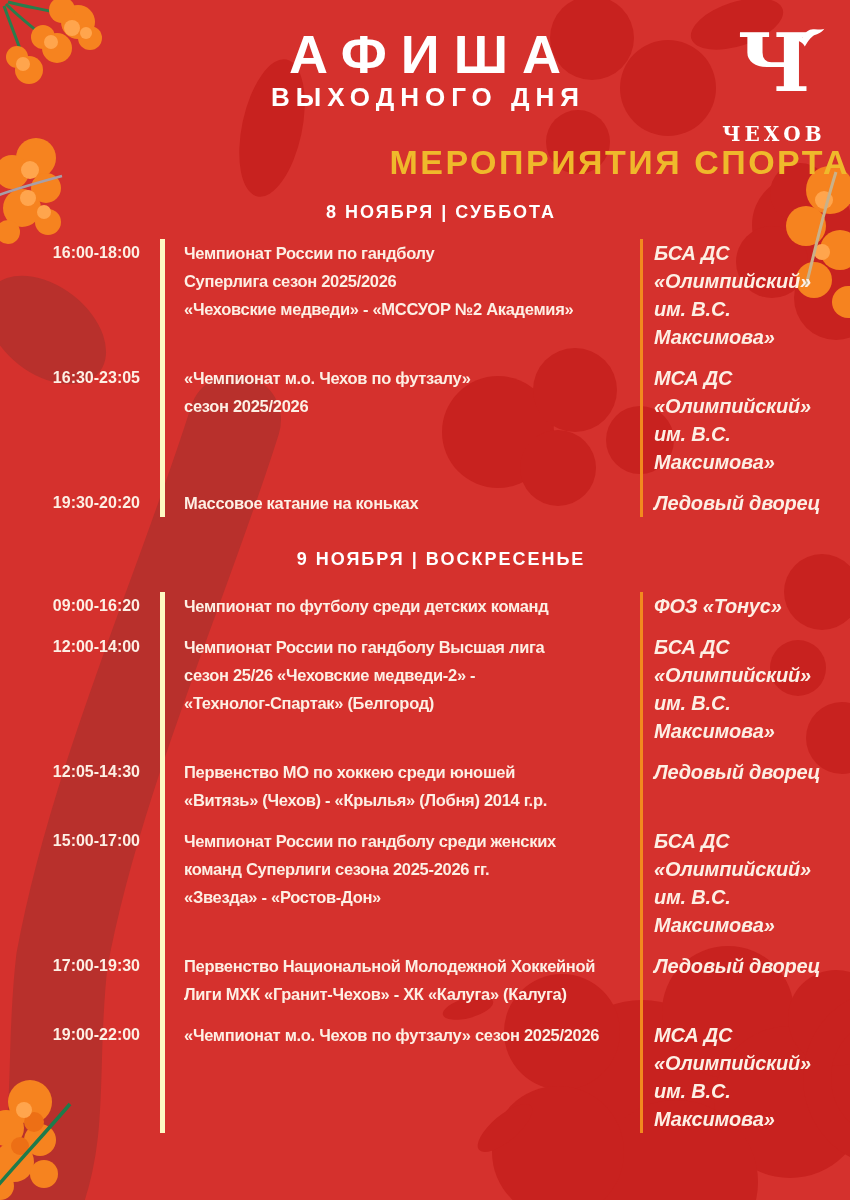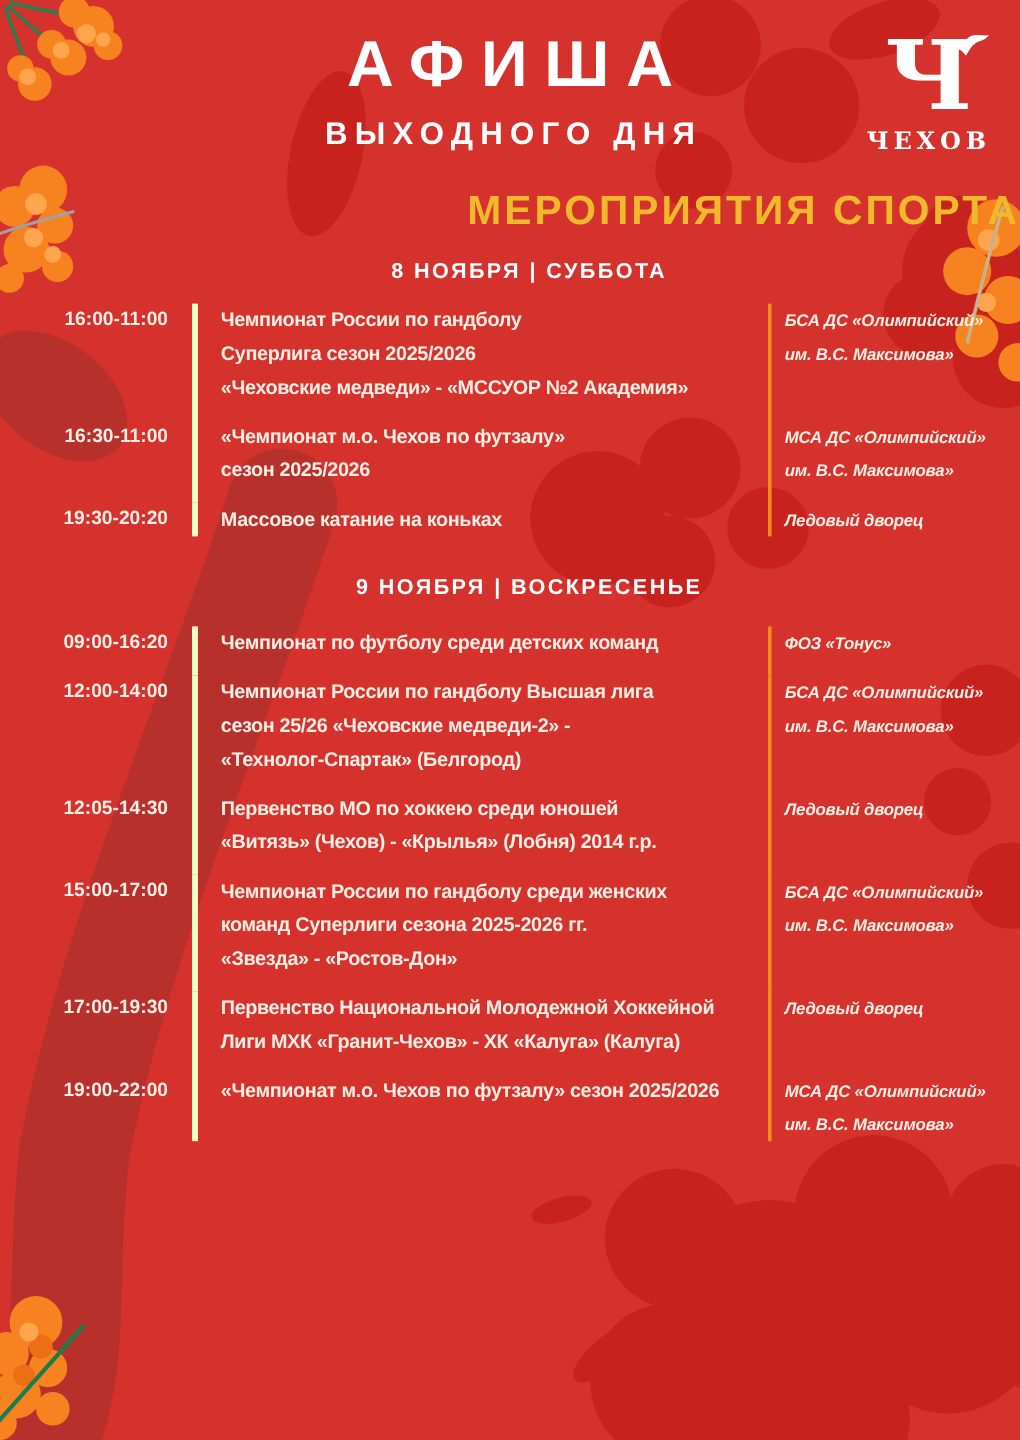--- a/index.html
+++ b/index.html
@@ -16,40 +16,40 @@
   .content{position:relative;z-index:2;}
 
   
   .header{text-align:center;}
   .title{
     padding-top:26px;padding-left:14px;
     font-size:54px;font-weight:700;letter-spacing:14px;
     color:#FFFFFF;line-height:1.04;
   }
   .subtitle{
-    margin-top:14px;padding-left:6px;
+    padding-left:6px;
     font-size:26px;font-weight:700;letter-spacing:6px;color:#FFFFFF;
   }
   .category{
     margin-top:30px;padding-left:3px;
     font-size:34px;font-weight:700;letter-spacing:2.5px;color:#EFB92B;text-align:right;
   }
 
   
   .logo{
     position:absolute;top:24px;right:10px;width:132px;
     text-align:center;color:#FFFFFF;z-index:3;
   }
   .logo-letter{
     font-family:"DejaVu Serif",serif;font-weight:700;
     font-size:80px;line-height:0.98;
   }
   .gull{position:absolute;top:3px;right:14px;width:40px;height:22px;}
   .logo-city{
-    margin-top:3px;
+    margin-top:20px;
     font-family:"DejaVu Serif",serif;font-weight:700;
     font-size:20px;letter-spacing:4px;
   }
 
   
   .schedule{padding:0 10px 0 40px;}
   .day-heading{
     margin:20px 0 16px 0;padding-left:2px;
     text-align:center;
     font-size:18px;font-weight:700;letter-spacing:2px;color:#FFFFFF;
@@ -65,21 +65,21 @@
   }
   .desc{
     border-left:5px solid #fef9c3;
     padding-left:19px;padding-right:4px;
     font-size:16.5px;font-weight:700;letter-spacing:-0.3px;
     white-space:pre-line;
   }
   .venue{
     border-left:3px solid #F28A1E;
     padding-left:11px;
-    font-size:14px;font-weight:700;font-style:italic;letter-spacing:-0.2px;
+    font-size:20px;font-weight:700;font-style:italic;letter-spacing:-0.2px;
     white-space:pre-line;
   }
 </style>
 </head>
 <body>
 
 <div class="poster">
 
   <svg class="deco" viewBox="0 0 850 1200" aria-hidden="true">
 
@@ -203,29 +203,29 @@
       <div class="subtitle">ВЫХОДНОГО ДНЯ</div>
       <div class="category">МЕРОПРИЯТИЯ СПОРТА</div>
     </div>
 
     <div class="schedule">
 
       <section class="day day-saturday">
         <h2 class="day-heading">8 НОЯБРЯ | СУББОТА</h2>
         <div class="events">
           <div class="event-row">
-            <div class="cell time">16:00-11:00</div>
+            <div class="cell time">16:00-18:00</div>
             <div class="cell desc">Чемпионат России по гандболу
 Суперлига сезон 2025/2026
 «Чеховские медведи» - «МССУОР №2 Академия»</div>
             <div class="cell venue">БСА ДС «Олимпийский»
 им. В.С. Максимова»</div>
           </div>
           <div class="event-row">
-            <div class="cell time">16:30-11:00</div>
+            <div class="cell time">16:30-23:05</div>
             <div class="cell desc">«Чемпионат м.о. Чехов по футзалу»
 сезон 2025/2026</div>
             <div class="cell venue">МСА ДС «Олимпийский»
 им. В.С. Максимова»</div>
           </div>
           <div class="event-row">
             <div class="cell time">19:30-20:20</div>
             <div class="cell desc">Массовое катание на коньках</div>
             <div class="cell venue">Ледовый дворец</div>
           </div>

